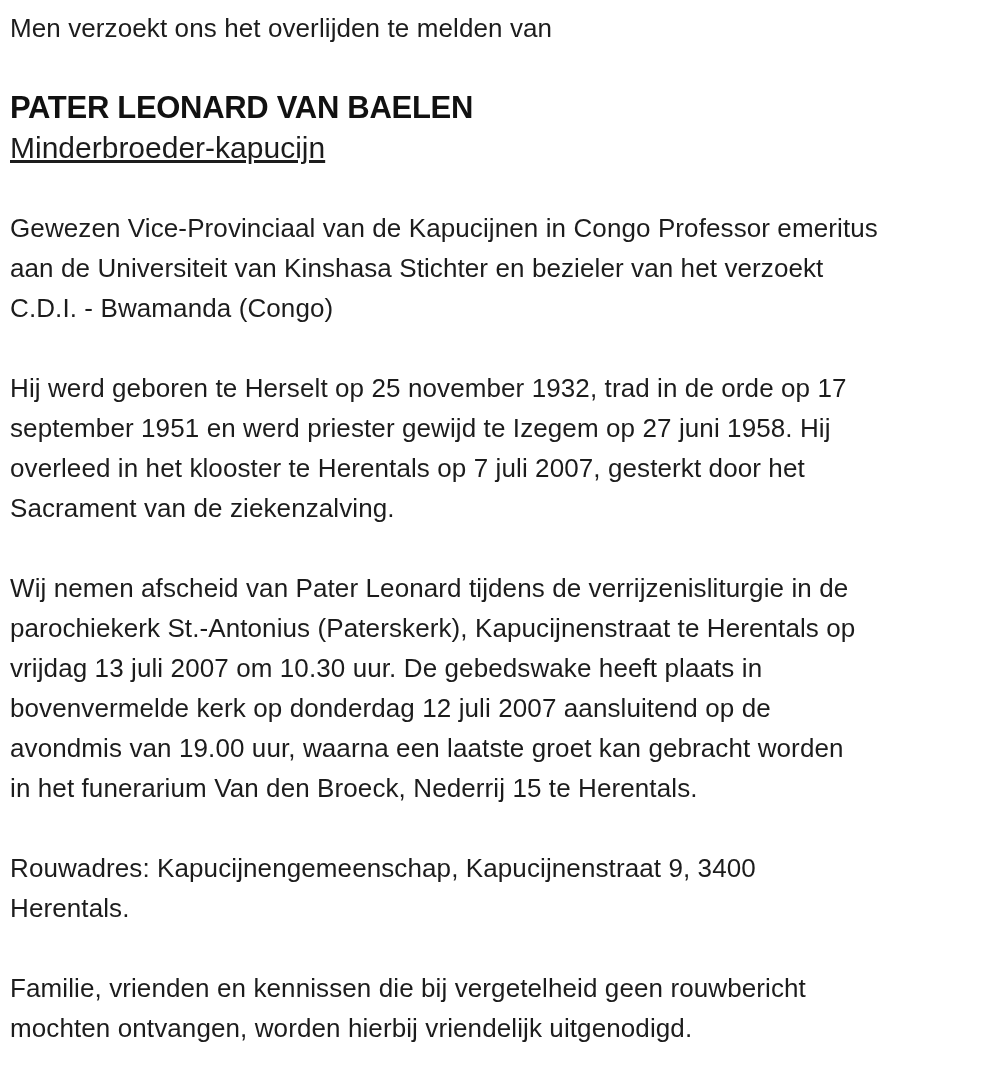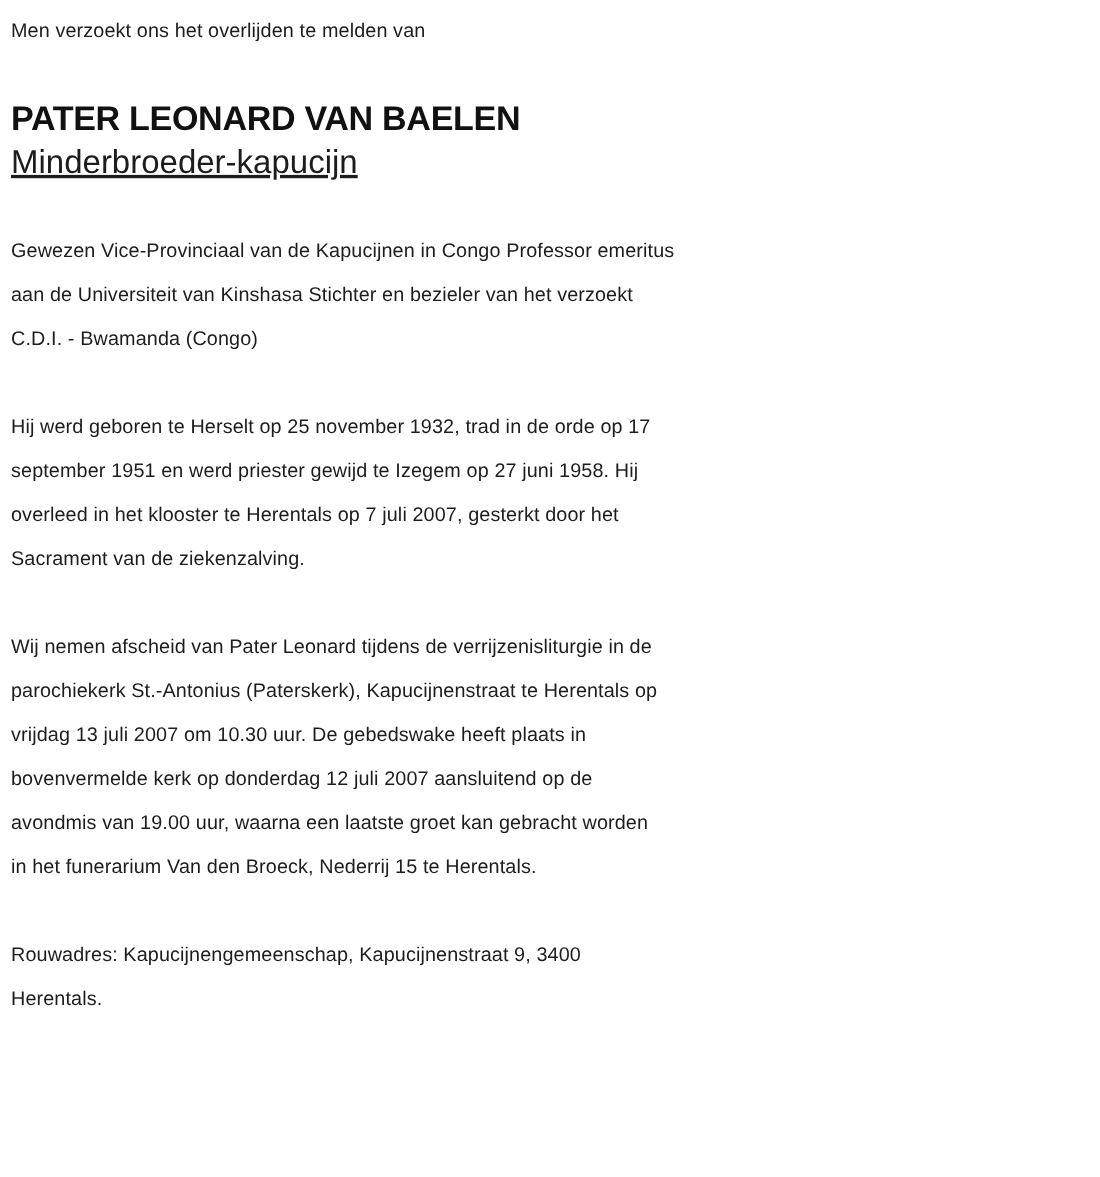--- a/index.html
+++ b/index.html
@@ -16,21 +16,21 @@
   }
   .page {
     box-sizing: border-box;
     width: 1000px;
     height: 1070px;
     padding: 8px 12px 0 10px;
     background: #ffffff;
   }
   .para {
     margin: 0 0 40px 0;
-    font-size: 18px;
+    font-size: 26px;
     line-height: 40px;
     white-space: pre-line;
     letter-spacing: 0.1px;
     color: #1c1c1c;
   }
   .intro {
     margin-bottom: 40px;
   }
   .header-block {
     margin: 0 0 40px 0;
@@ -75,14 +75,16 @@
   <p class="para">Wij nemen afscheid van Pater Leonard tijdens de verrijzenisliturgie in de
 parochiekerk St.-Antonius (Paterskerk), Kapucijnenstraat te Herentals op
 vrijdag 13 juli 2007 om 10.30 uur. De gebedswake heeft plaats in
 bovenvermelde kerk op donderdag 12 juli 2007 aansluitend op de
 avondmis van 19.00 uur, waarna een laatste groet kan gebracht worden
 in het funerarium Van den Broeck, Nederrij 15 te Herentals.</p>
 
   <p class="para">Rouwadres: Kapucijnengemeenschap, Kapucijnenstraat 9, 3400
 Herentals.</p>
 
+  <p class="para">Familie, vrienden en kennissen die bij vergetelheid geen rouwbericht
+mochten ontvangen, worden hierbij vriendelijk uitgenodigd.</p>
 
 </div>
 
 </body></html>

